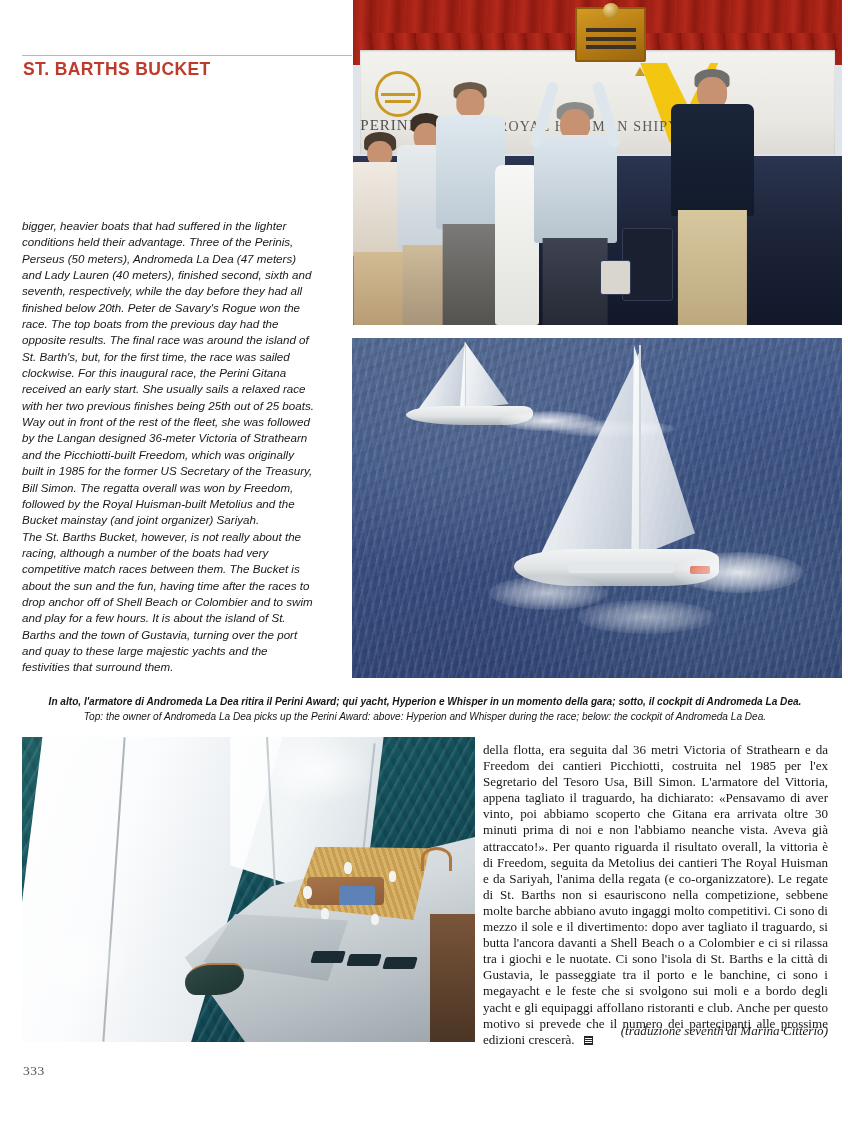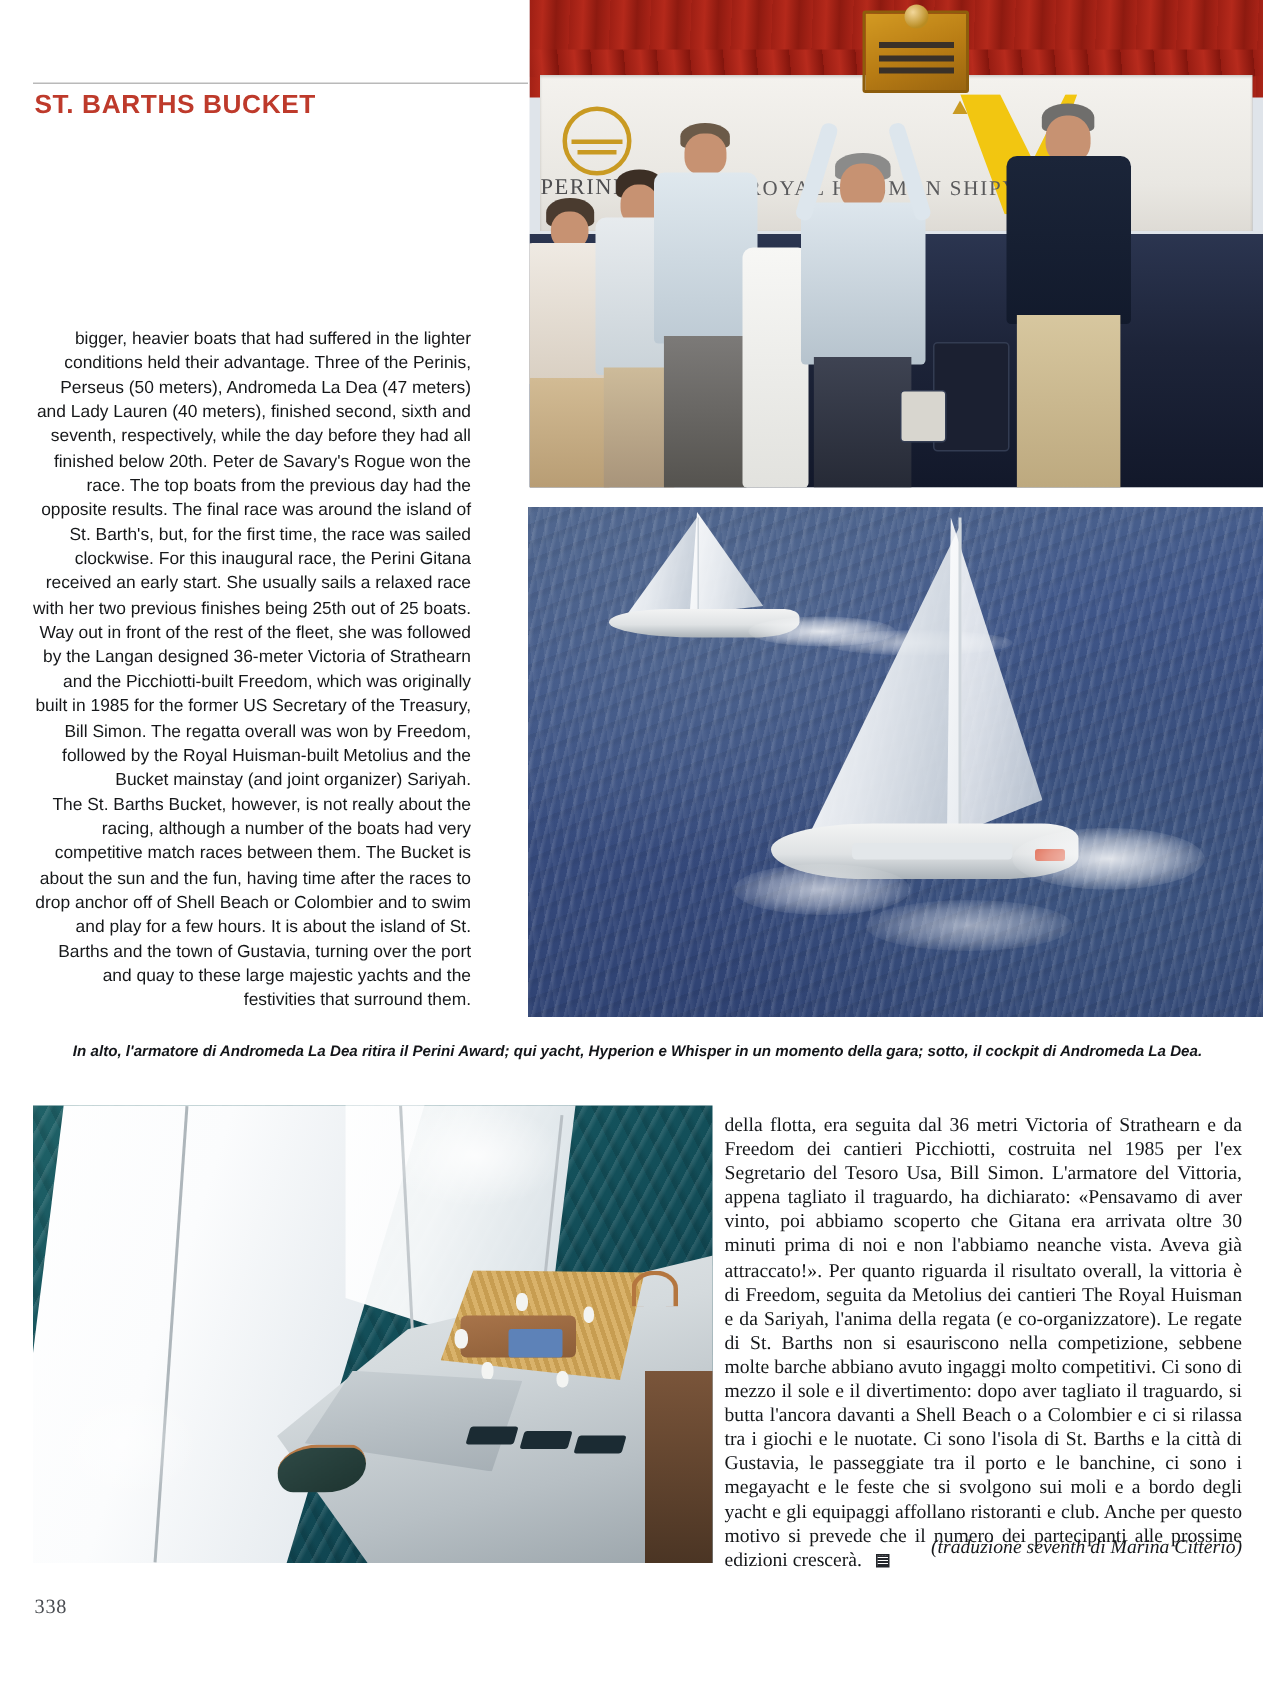--- a/index.html
+++ b/index.html
@@ -44,21 +44,22 @@
   
   .col-english {
     position: absolute;
     left: 22px;
     top: 218px;
     width: 292px;
     font-family: "Liberation Sans", sans-serif;
     font-size: 11.6px;
     line-height: 16.35px;
     color: #16181a;
-    text-align: right;
+    text-align: left;
+    font-style: italic;
   }
   .col-english p {
     margin: 0;
   }
 
   
   .photo {
     position: absolute;
     overflow: hidden;
     background: #dfe4ea;
@@ -465,20 +466,21 @@
     </div>
   </div>
 
   <div class="col-english">
     <p>bigger, heavier boats that had suffered in the lighter conditions held their advantage. Three of the Perinis, Perseus (50 meters), Andromeda La Dea (47 meters) and Lady Lauren (40 meters), finished second, sixth and seventh, respectively, while the day before they had all finished below 20th. Peter de Savary's Rogue won the race. The top boats from the previous day had the opposite results. The final race was around the island of St. Barth's, but, for the first time, the race was sailed clockwise. For this inaugural race, the Perini Gitana received an early start. She usually sails a relaxed race with her two previous finishes being 25th out of 25 boats. Way out in front of the rest of the fleet, she was followed by the Langan designed 36-meter Victoria of Strathearn and the Picchiotti-built Freedom, which was originally built in 1985 for the former US Secretary of the Treasury, Bill Simon. The regatta overall was won by Freedom, followed by the Royal Huisman-built Metolius and the Bucket mainstay (and joint organizer) Sariyah.</p>
     <p>The St. Barths Bucket, however, is not really about the racing, although a number of the boats had very competitive match races between them. The Bucket is about the sun and the fun, having time after the races to drop anchor off of Shell Beach or Colombier and to swim and play for a few hours. It is about the island of St. Barths and the town of Gustavia, turning over the port and quay to these large majestic yachts and the festivities that surround them.</p>
   </div>
 
   <div class="caption">
     <div class="caption-it">In alto, l'armatore di Andromeda La Dea ritira il Perini Award; qui yacht, Hyperion e Whisper in un momento della gara; sotto, il cockpit di Andromeda La Dea.</div>
+    <div class="caption-en">Top: the owner of Andromeda La Dea picks up the Perini Award: above: Hyperion and Whisper during the race; below: the cockpit of Andromeda La Dea.</div>
   </div>
 
   <div class="photo" id="photo-cockpit">
     <div class="ck-water"></div>
 
     <div class="ck-sail" style="left:-4%; top:-2%; width:62%; height:104%;
       clip-path:polygon(14% 0, 100% 0, 66% 100%, 0 100%);"></div>
     <div class="ck-sail" style="left:46%; top:-2%; width:34%; height:58%;
       clip-path:polygon(0 0, 100% 0, 86% 100%, 0 76%); opacity:.96;"></div>
 
@@ -521,15 +523,15 @@
       background:radial-gradient(ellipse at center, rgba(255,255,255,.8), rgba(255,255,255,0) 72%);"></div>
     <div style="position:absolute; left:2%; top:62%; width:22%; height:24%;
       background:radial-gradient(ellipse at center, rgba(255,255,255,.55), rgba(255,255,255,0) 74%);"></div>
   </div>
 
   <div class="col-italian">
     <p>della flotta, era seguita dal 36 metri Victoria of Strathearn e da Freedom dei cantieri Picchiotti, costruita nel 1985 per l'ex Segretario del Tesoro Usa, Bill Simon. L'armatore del Vittoria, appena tagliato il traguardo, ha dichiarato: «Pensavamo di aver vinto, poi abbiamo scoperto che Gitana era arrivata oltre 30 minuti prima di noi e non l'abbiamo neanche vista. Aveva già attraccato!». Per quanto riguarda il risultato overall, la vittoria è di Freedom, seguita da Metolius dei cantieri The Royal Huisman e da Sariyah, l'anima della regata (e co-organizzatore). Le regate di St. Barths non si esauriscono nella competizione, sebbene molte barche abbiano avuto ingaggi molto competitivi. Ci sono di mezzo il sole e il divertimento: dopo aver tagliato il traguardo, si butta l'ancora davanti a Shell Beach o a Colombier e ci si rilassa tra i giochi e le nuotate. Ci sono l'isola di St. Barths e la città di Gustavia, le passeggiate tra il porto e le banchine, ci sono i megayacht e le feste che si svolgono sui moli e a bordo degli yacht e gli equipaggi affollano ristoranti e club. Anche per questo motivo si prevede che il numero dei partecipanti alle prossime edizioni crescerà.</p><span class="endmark"></span>
   </div>
   <div class="translator">(traduzione seventh di Marina Citterio)</div>
 
-  <div class="folio">338</div>
+  <div class="folio">333</div>
 
 </div>
 
 </body></html>

